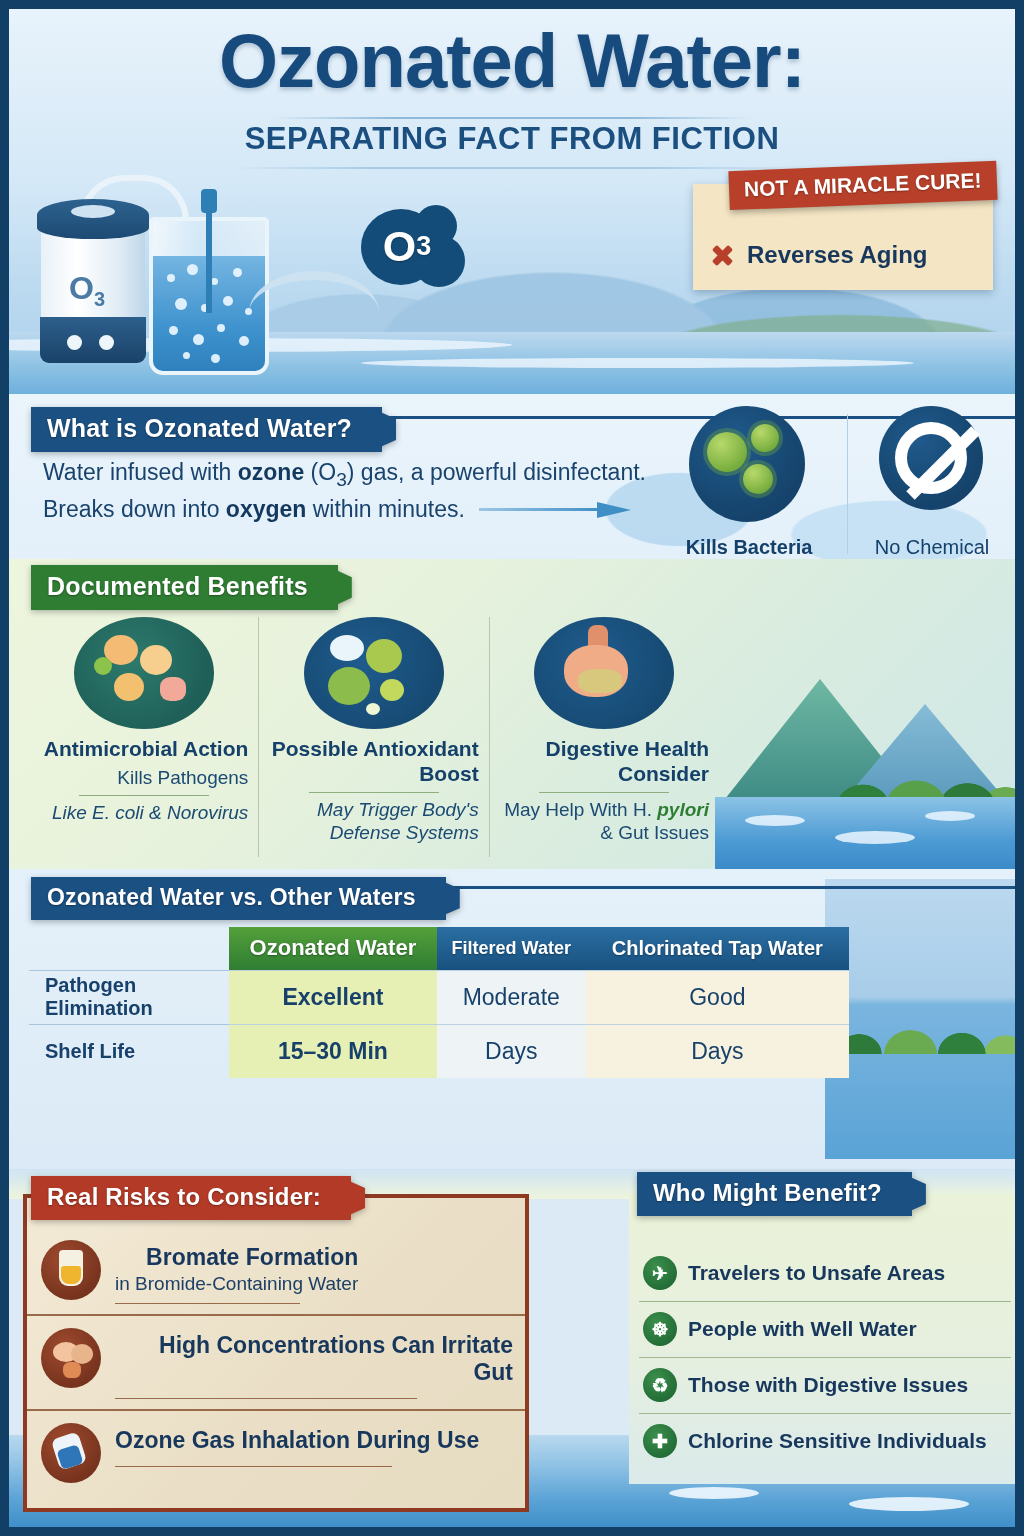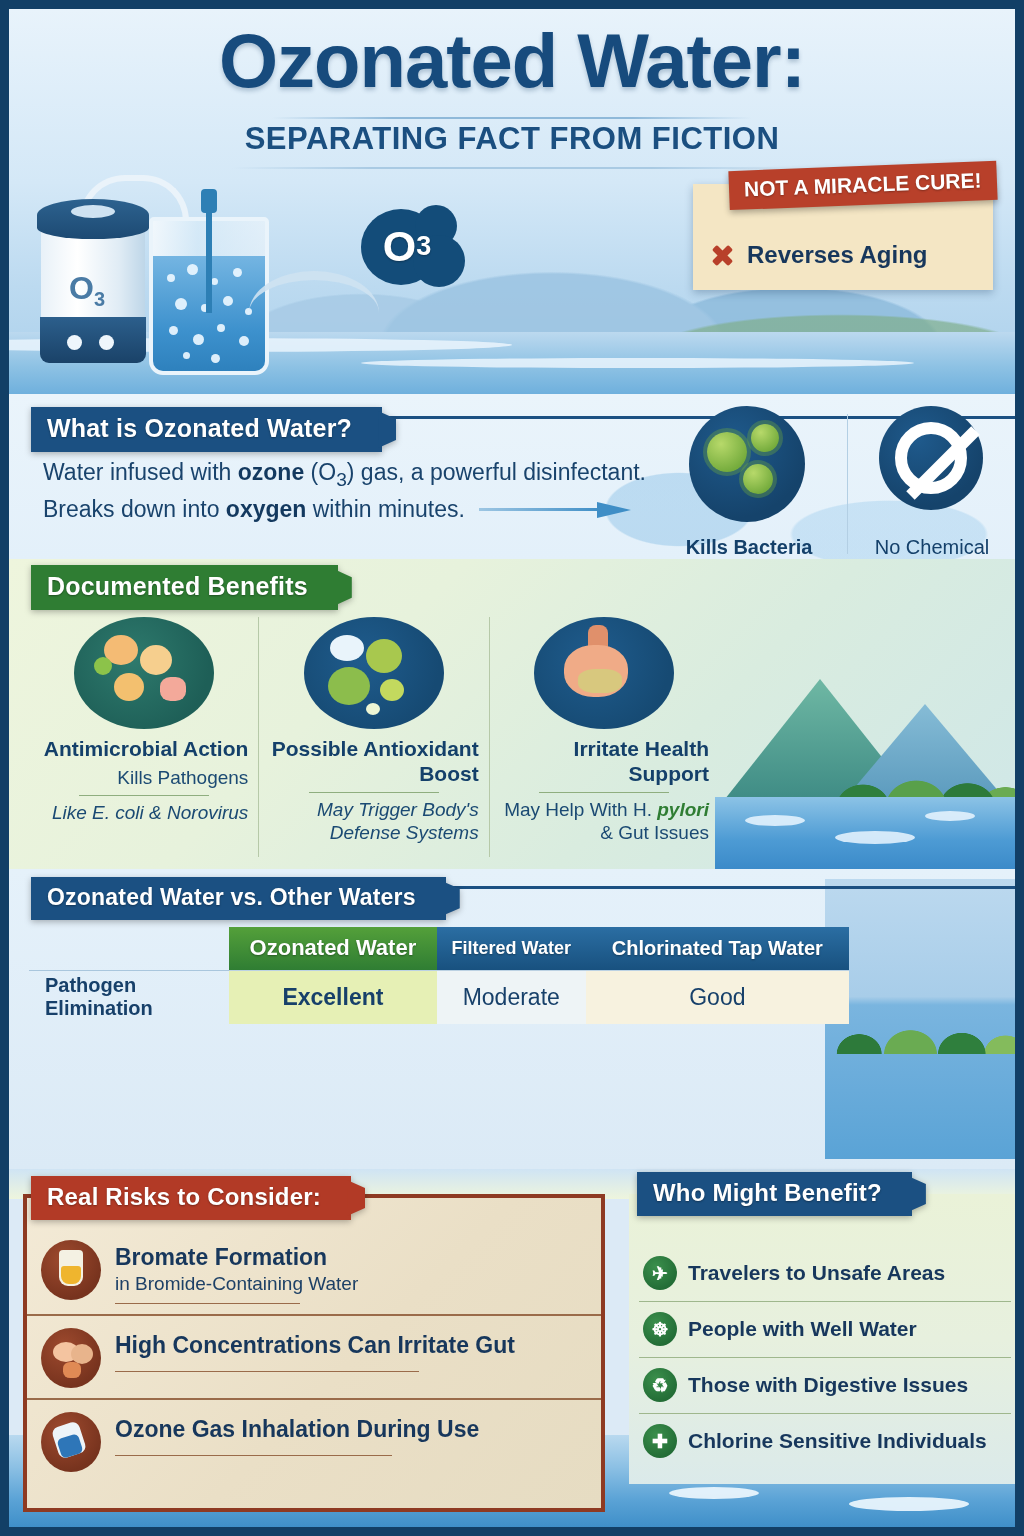--- a/index.html
+++ b/index.html
@@ -379,24 +379,25 @@
     text-align:center; font-size:23px; color:#17406a;
     border-top:1px solid #bcd2e3;
   }
   .cell.oz{ background:#e6f0b5; font-weight:bold; }
   .cell.fi{ background:#eef4f6; }
   .cell.cl{ background:#f7f2df; }
   .cell sub{ font-size:16px; }
 
   
   #risks{
-    position:absolute; left:14px; top:1185px; width:582px; height:318px;
+    position:absolute; left:14px; top:1185px; width:506px; height:318px;
     background:linear-gradient(135deg,#f3ead6,#eadfc6 55%,#e6dcc2);
     border:4px solid #8e3a22;
     overflow:hidden;
+    text-align:right;
   }
   #risks-banner{
     position:absolute; left:22px; top:1167px; z-index:5; font-size:24px;
   }
   .risk-row{
     position:relative; display:flex; align-items:flex-start; gap:14px;
     padding:12px 12px 10px 14px;
   }
   .risk-row + .risk-row{ border-top:2px solid #9a6b4a; }
   .risk-ico{
@@ -604,21 +605,21 @@
         <div class="ben-sub" style="font-style:italic;">May Trigger Body's</div>
         <div class="ben-sub" style="font-style:italic;margin-top:0;">Defense Systems</div>
       </div>
 
       <div class="ben-col">
         <div class="ben-disc" style="background:radial-gradient(circle at 42% 38%, #1f5c8d, #164a73 72%);">
           <div class="blob-s" style="left:54px;top:8px;width:20px;height:38px;background:#e0906b;border-radius:8px;"></div>
           <div class="blob-s" style="left:30px;top:28px;width:64px;height:52px;background:#f0ab87;border-radius:46%;"></div>
           <div class="blob-s" style="left:44px;top:52px;width:44px;height:24px;background:#d8c87e;border-radius:40%;"></div>
         </div>
-        <div class="ben-title">Irritate Health Support</div>
+        <div class="ben-title">Digestive Health Consider</div>
         <div class="ben-rule"></div>
         <div class="ben-sub">
           <span>May Help With H. </span><span class="hl">pylori</span>
         </div>
         <div class="ben-sub" style="margin-top:0;">&amp; Gut Issues</div>
       </div>
 
     </div>
   </div>
 
@@ -640,20 +641,26 @@
           <th class="th-cl">Chlorinated Tap Water</th>
         </tr>
       </thead>
       <tbody>
         <tr>
           <td class="rowlbl">Pathogen Elimination</td>
           <td class="cell oz">Excellent</td>
           <td class="cell fi">Moderate</td>
           <td class="cell cl">Good</td>
         </tr>
+        <tr>
+          <td class="rowlbl">Shelf Life</td>
+          <td class="cell oz">15–30 Min</td>
+          <td class="cell fi">Days</td>
+          <td class="cell cl">Days</td>
+        </tr>
       </tbody>
     </table>
   </div>
 
   <div id="cmp-bottomband"></div>
 
   <div id="bottom-water">
     <div class="foam" style="left:640px;top:14px;width:120px;height:16px;"></div>
     <div class="foam" style="left:760px;top:30px;width:170px;height:18px;"></div>
     <div class="foam" style="left:660px;top:52px;width:90px;height:12px;"></div>

